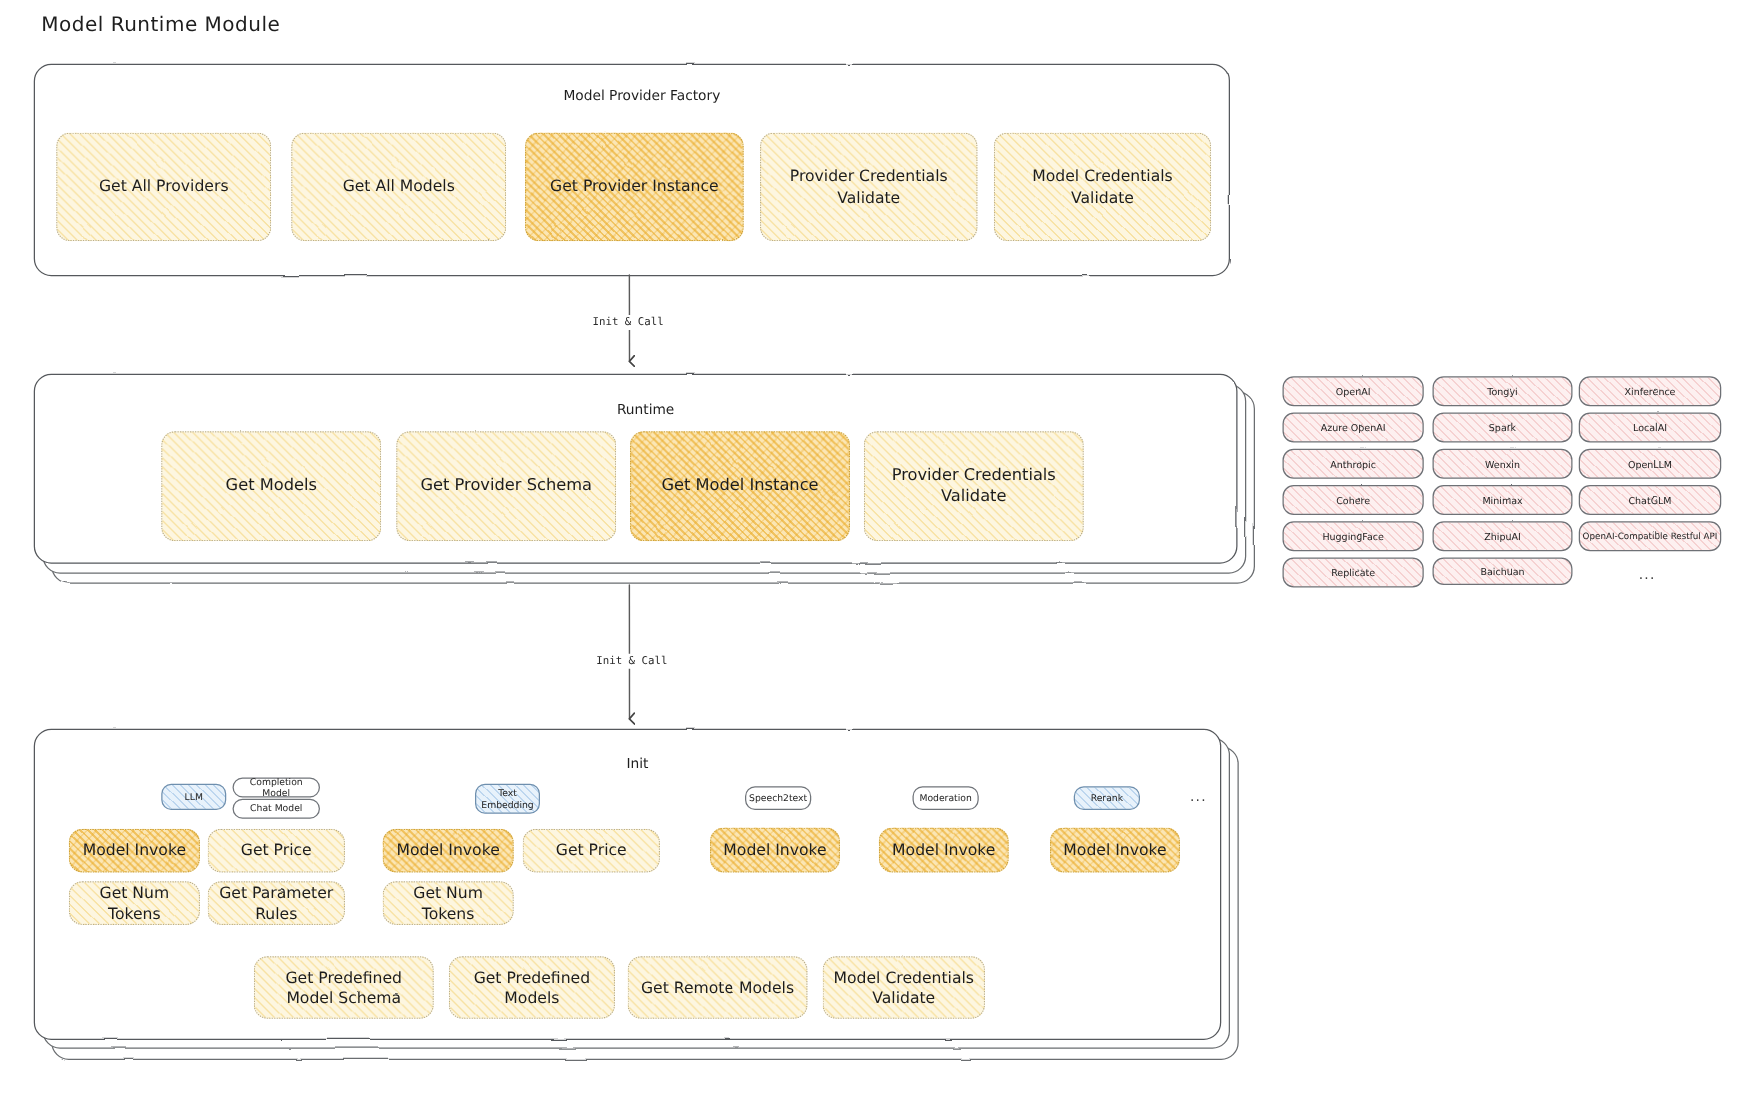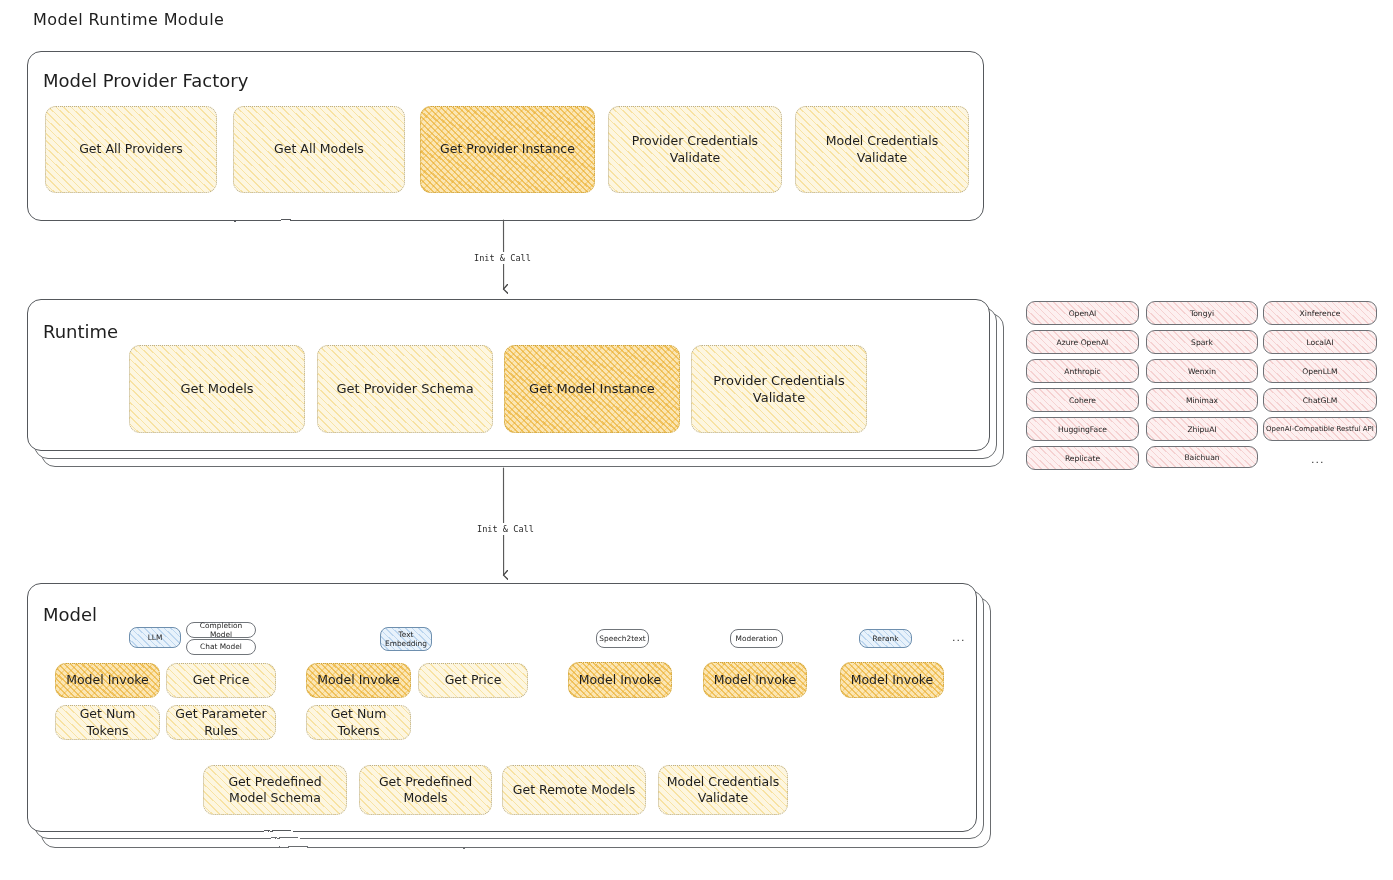--- a/index.html
+++ b/index.html
@@ -39,21 +39,22 @@
   .section-layer {
     position: absolute;
     background: #ffffff;
     border: 1.3px solid #6a6d70;
     border-radius: 14px;
     z-index: 0;
   }
   .section-title {
     position: absolute;
     left: 0; right: 0;
-    font-size: 18px;
+    text-align: center;
+    font-size: 11px;
     color: #1e1e1e;
     pointer-events: none;
     padding-left: 16px;
   }
 
   
   .leaf {
     position: absolute;
     border: 1.15px dotted #b9ae8c;
     border-radius: 11px;
@@ -273,21 +274,21 @@
   <div class="ellipsis-mark" style="left:1311px; top:453px;">...</div>
 
   <svg class="rough-edge" style="position:absolute; left:485px; top:467px; width:40px; height:120px;">
     <path d="M18.5,1 L18.6,108" stroke="#5a5a5a" stroke-width="1.15" fill="none" stroke-linecap="round" marker-end="url(#arrowhead)"></path>
   </svg>
   <div class="arrow-label" style="left:474px; top:523px;">Init &amp; Call</div>
 
   <div class="section-layer rough-edge" style="left:41px; top:597px; width:950px; height:251px;"></div>
   <div class="section-layer rough-edge" style="left:34px; top:590px; width:950px; height:249px;"></div>
   <div class="section rough-edge" style="left:27px; top:583px; width:950px; height:249px; z-index:1;"></div>
-  <div class="section-title" style="left:27px; width:950px; top:604px; z-index:2;">Model</div>
+  <div class="section-title" style="left:27px; width:950px; top:604px; z-index:2;">Init</div>
 
   <div class="badge blue rough-edge" style="left:129px; top:627px; width:52px; height:21px; z-index:2;">
     <span>LLM</span>
   </div>
   <div class="badge rough-edge" style="left:186px; top:622px; width:70px; height:16px; z-index:2;">
     <span>Completion Model</span>
   </div>
   <div class="badge rough-edge" style="left:186px; top:639px; width:70px; height:16px; z-index:2;">
     <span>Chat Model</span>
   </div>

